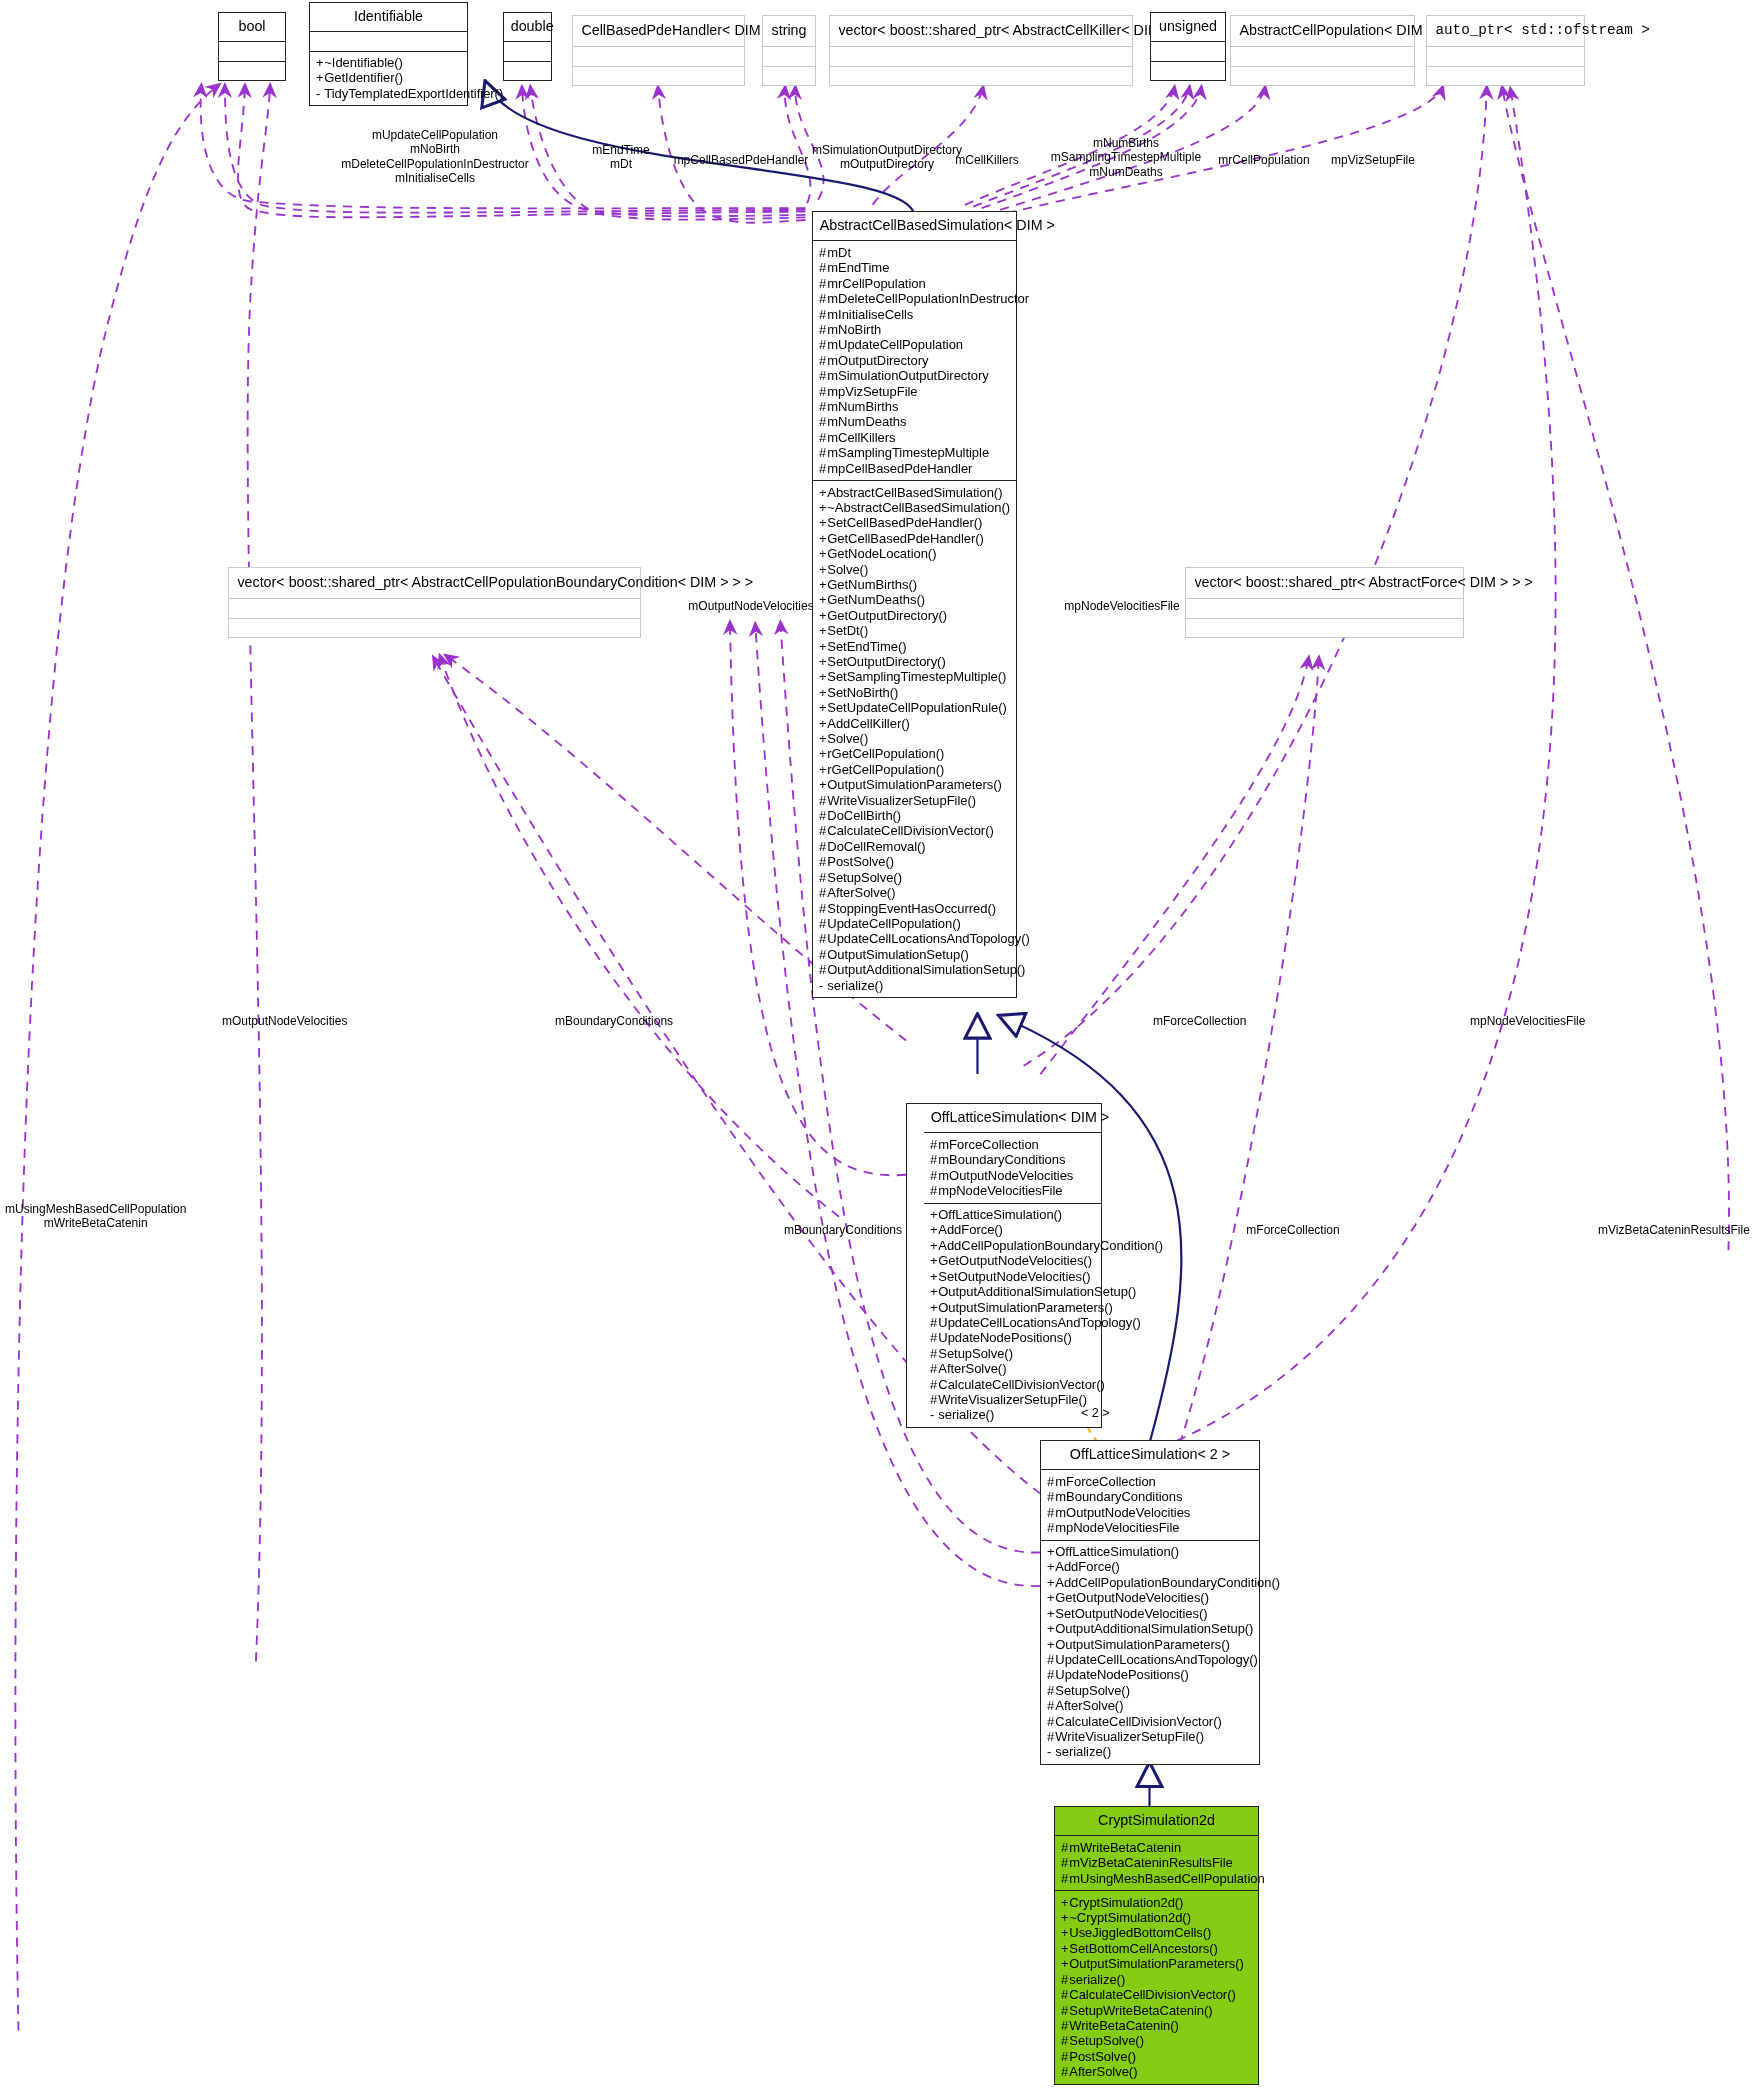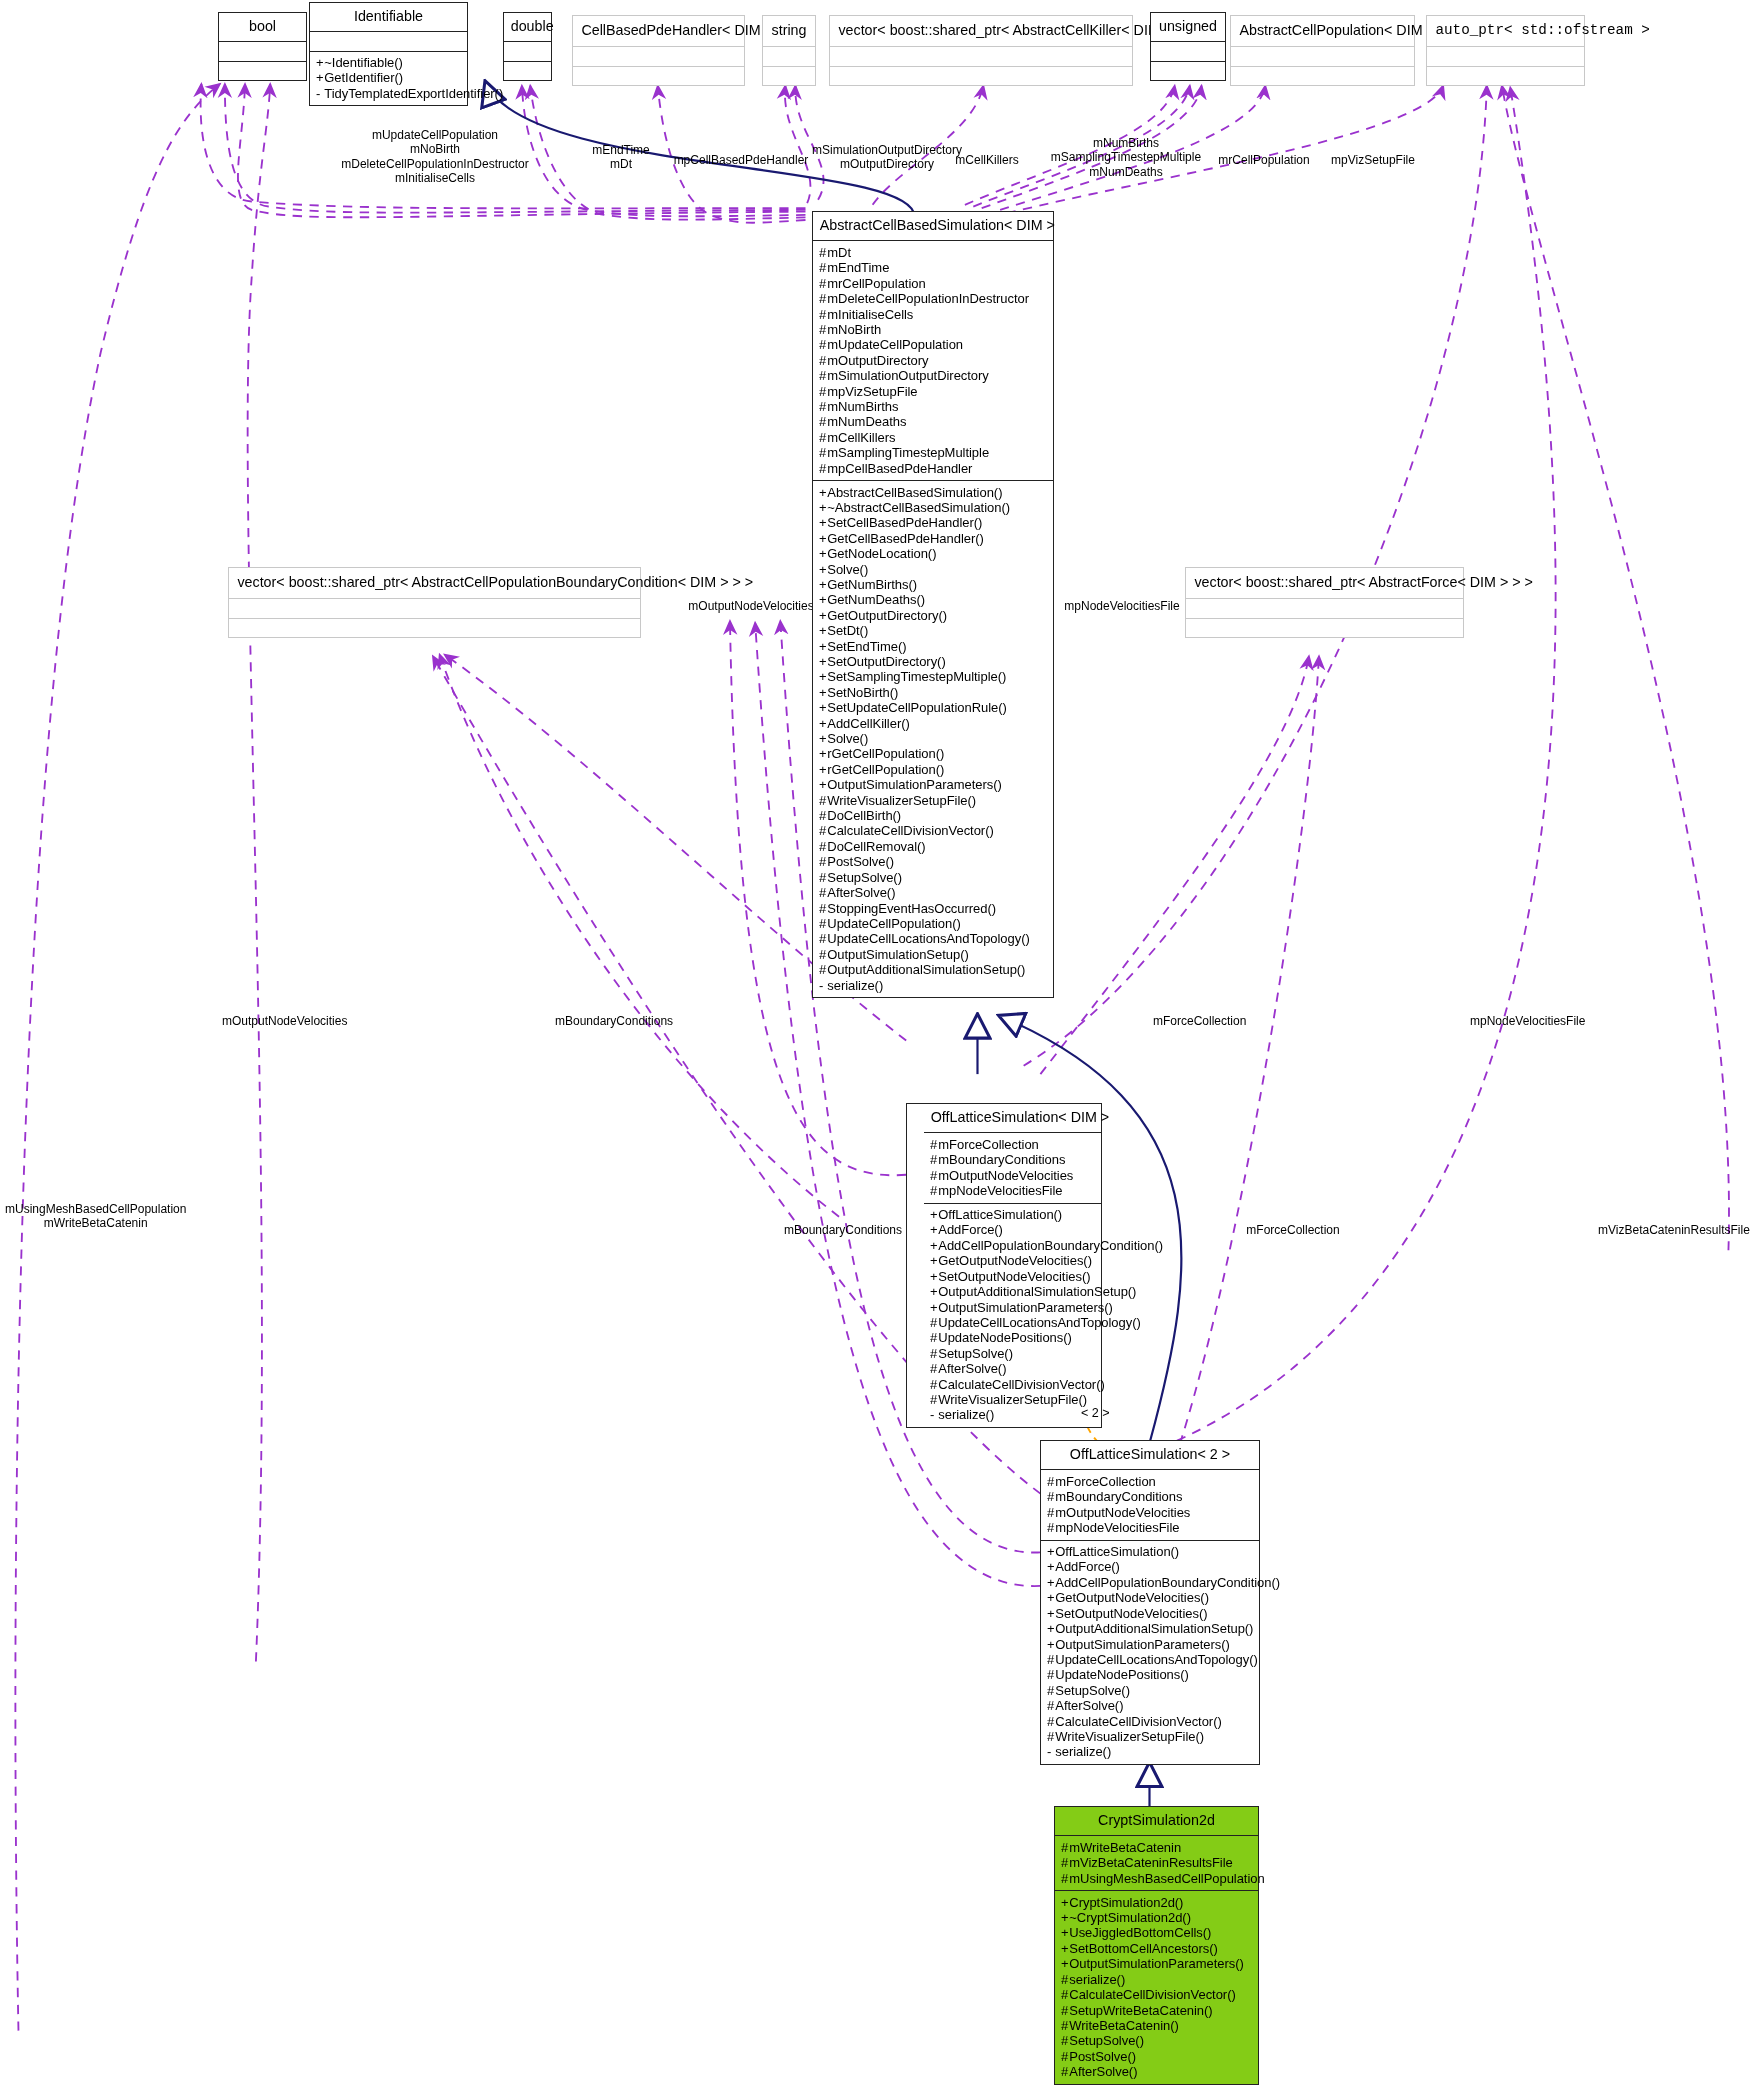--- a/index.html
+++ b/index.html
@@ -164,21 +164,21 @@
       <path d="M 1370,1720 C 1430,1500 1450,1320 1190,1210" marker-end="url(#arrowInherit)"></path>
 
       <path d="M 1370,2155 L 1370,2100" marker-end="url(#arrowInherit)"></path>
     </g>
 
     <g stroke="#ffa500" stroke-width="2.2" fill="none" stroke-dasharray="9,7">
       <path d="M 1310,1720 C 1290,1700 1290,1680 1282,1650" marker-end="url(#arrowTmpl)"></path>
     </g>
   </svg>
 
-  <div class="node" style="left:218px; top:11.7px; width:89px;">
+  <div class="node" style="left:218px; top:11.7px; width:68px;">
     <div class="title">bool</div>
     <div class="sep"></div>
     <div class="compartment empty"></div>
     <div class="sep"></div>
     <div class="compartment empty"></div>
   </div>
 
   <div class="node" style="left:309px; top:1.7px; width:159px;">
     <div class="title">Identifiable</div>
     <div class="sep"></div>
@@ -256,21 +256,21 @@
   </div>
 
   <div class="node thin" style="left:228px; top:567px; width:413px;">
     <div class="title">vector&lt; boost::shared_ptr&lt; AbstractCellPopulationBoundaryCondition&lt; DIM &gt; &gt; &gt;</div>
     <div class="sep"></div>
     <div class="compartment empty"></div>
     <div class="sep"></div>
     <div class="compartment empty"></div>
   </div>
 
-  <div class="node" style="left:812px; top:211px; width:242px;">
+  <div class="node" style="left:812px; top:211px; width:205px;">
     <div class="title">AbstractCellBasedSimulation&lt; DIM &gt;</div>
     <div class="sep"></div>
     <div class="compartment" id="acbs-attrs">
         <div class="member"><span class="vis">#</span><span>mDt</span></div>
         <div class="member"><span class="vis">#</span><span>mEndTime</span></div>
         <div class="member"><span class="vis">#</span><span>mrCellPopulation</span></div>
         <div class="member"><span class="vis">#</span><span>mDeleteCellPopulationInDestructor</span></div>
         <div class="member"><span class="vis">#</span><span>mInitialiseCells</span></div>
         <div class="member"><span class="vis">#</span><span>mNoBirth</span></div>
         <div class="member"><span class="vis">#</span><span>mUpdateCellPopulation</span></div>

